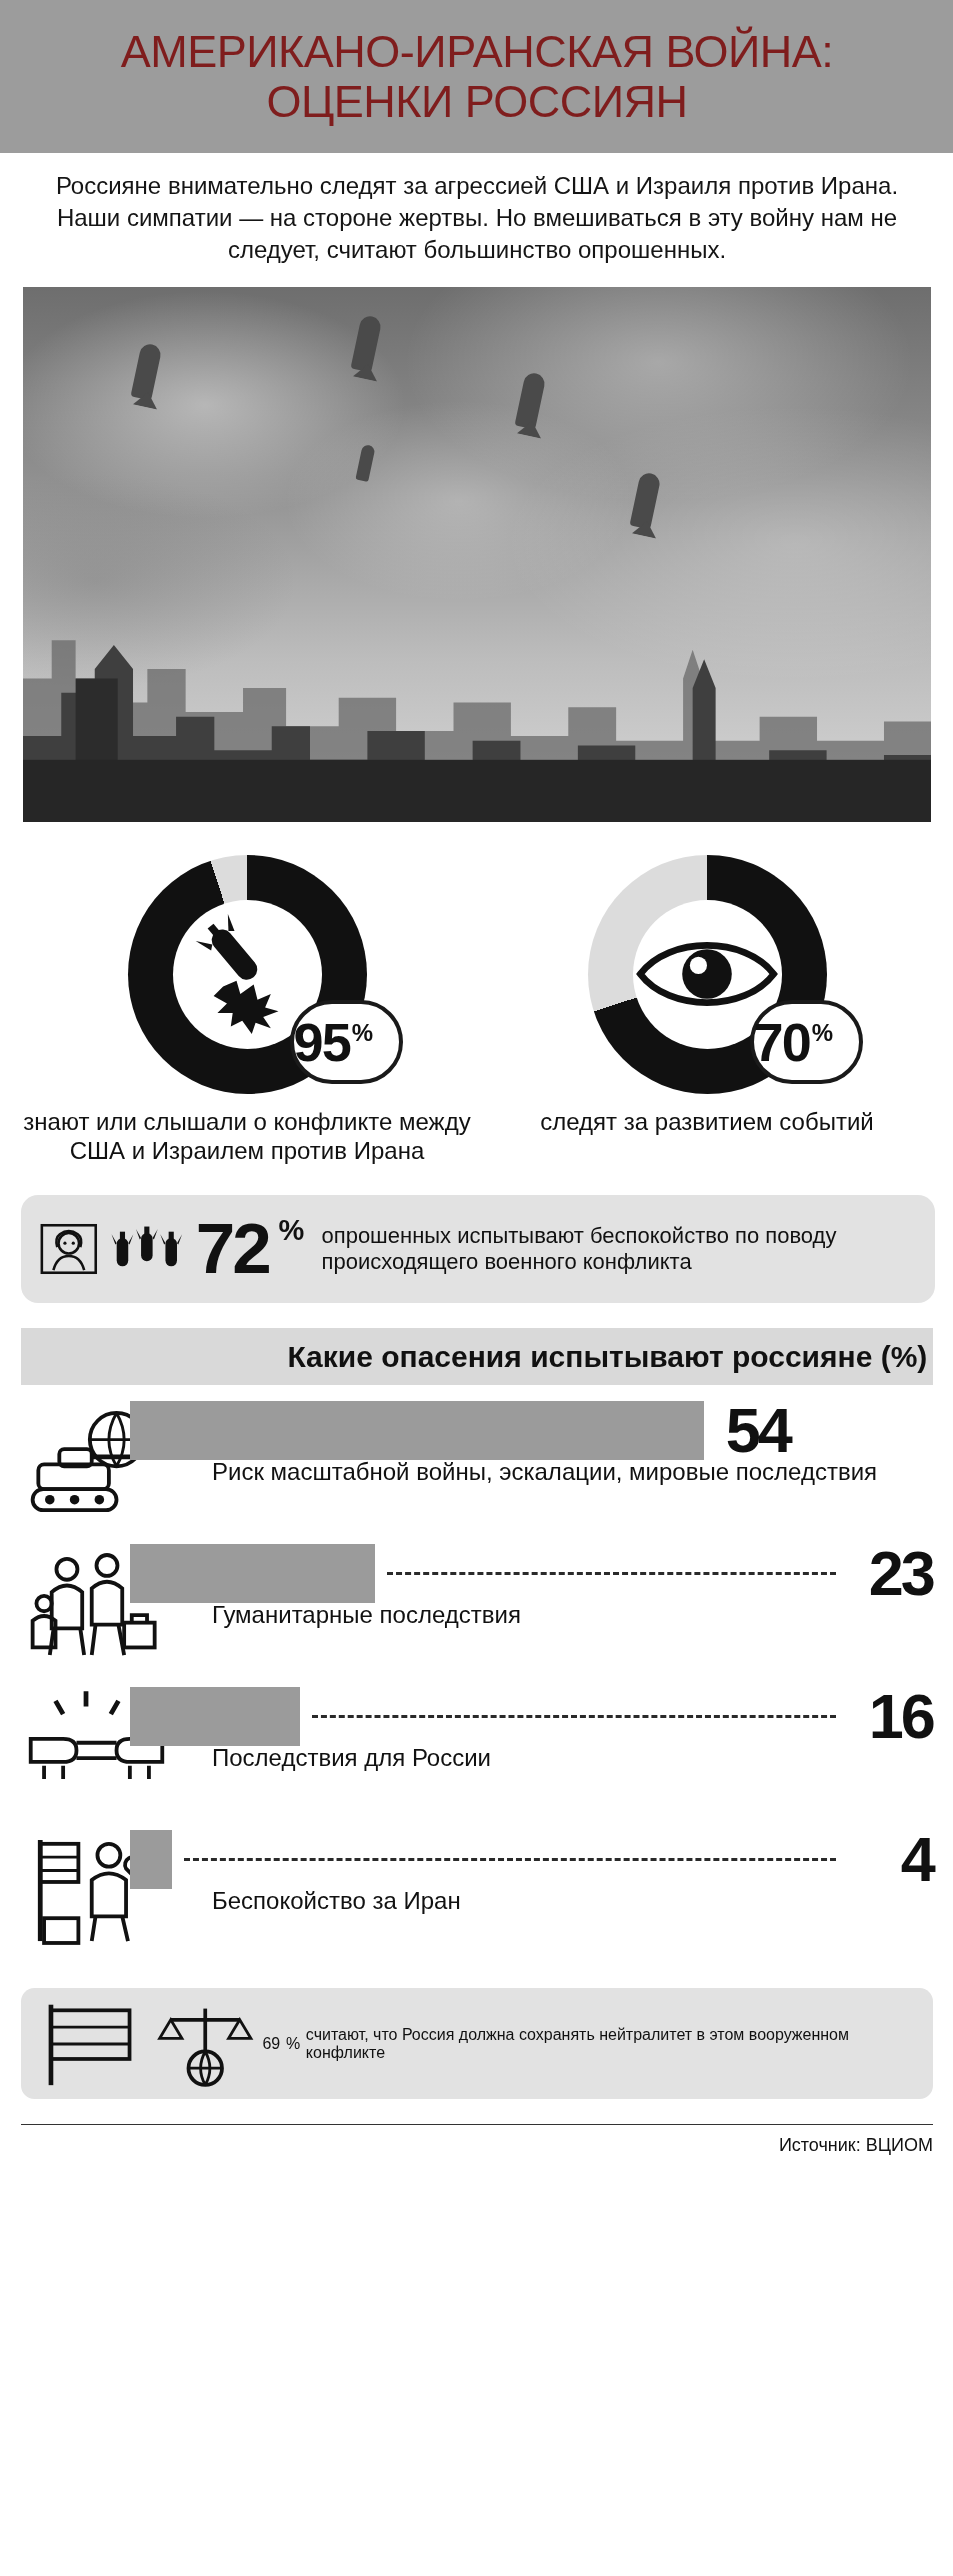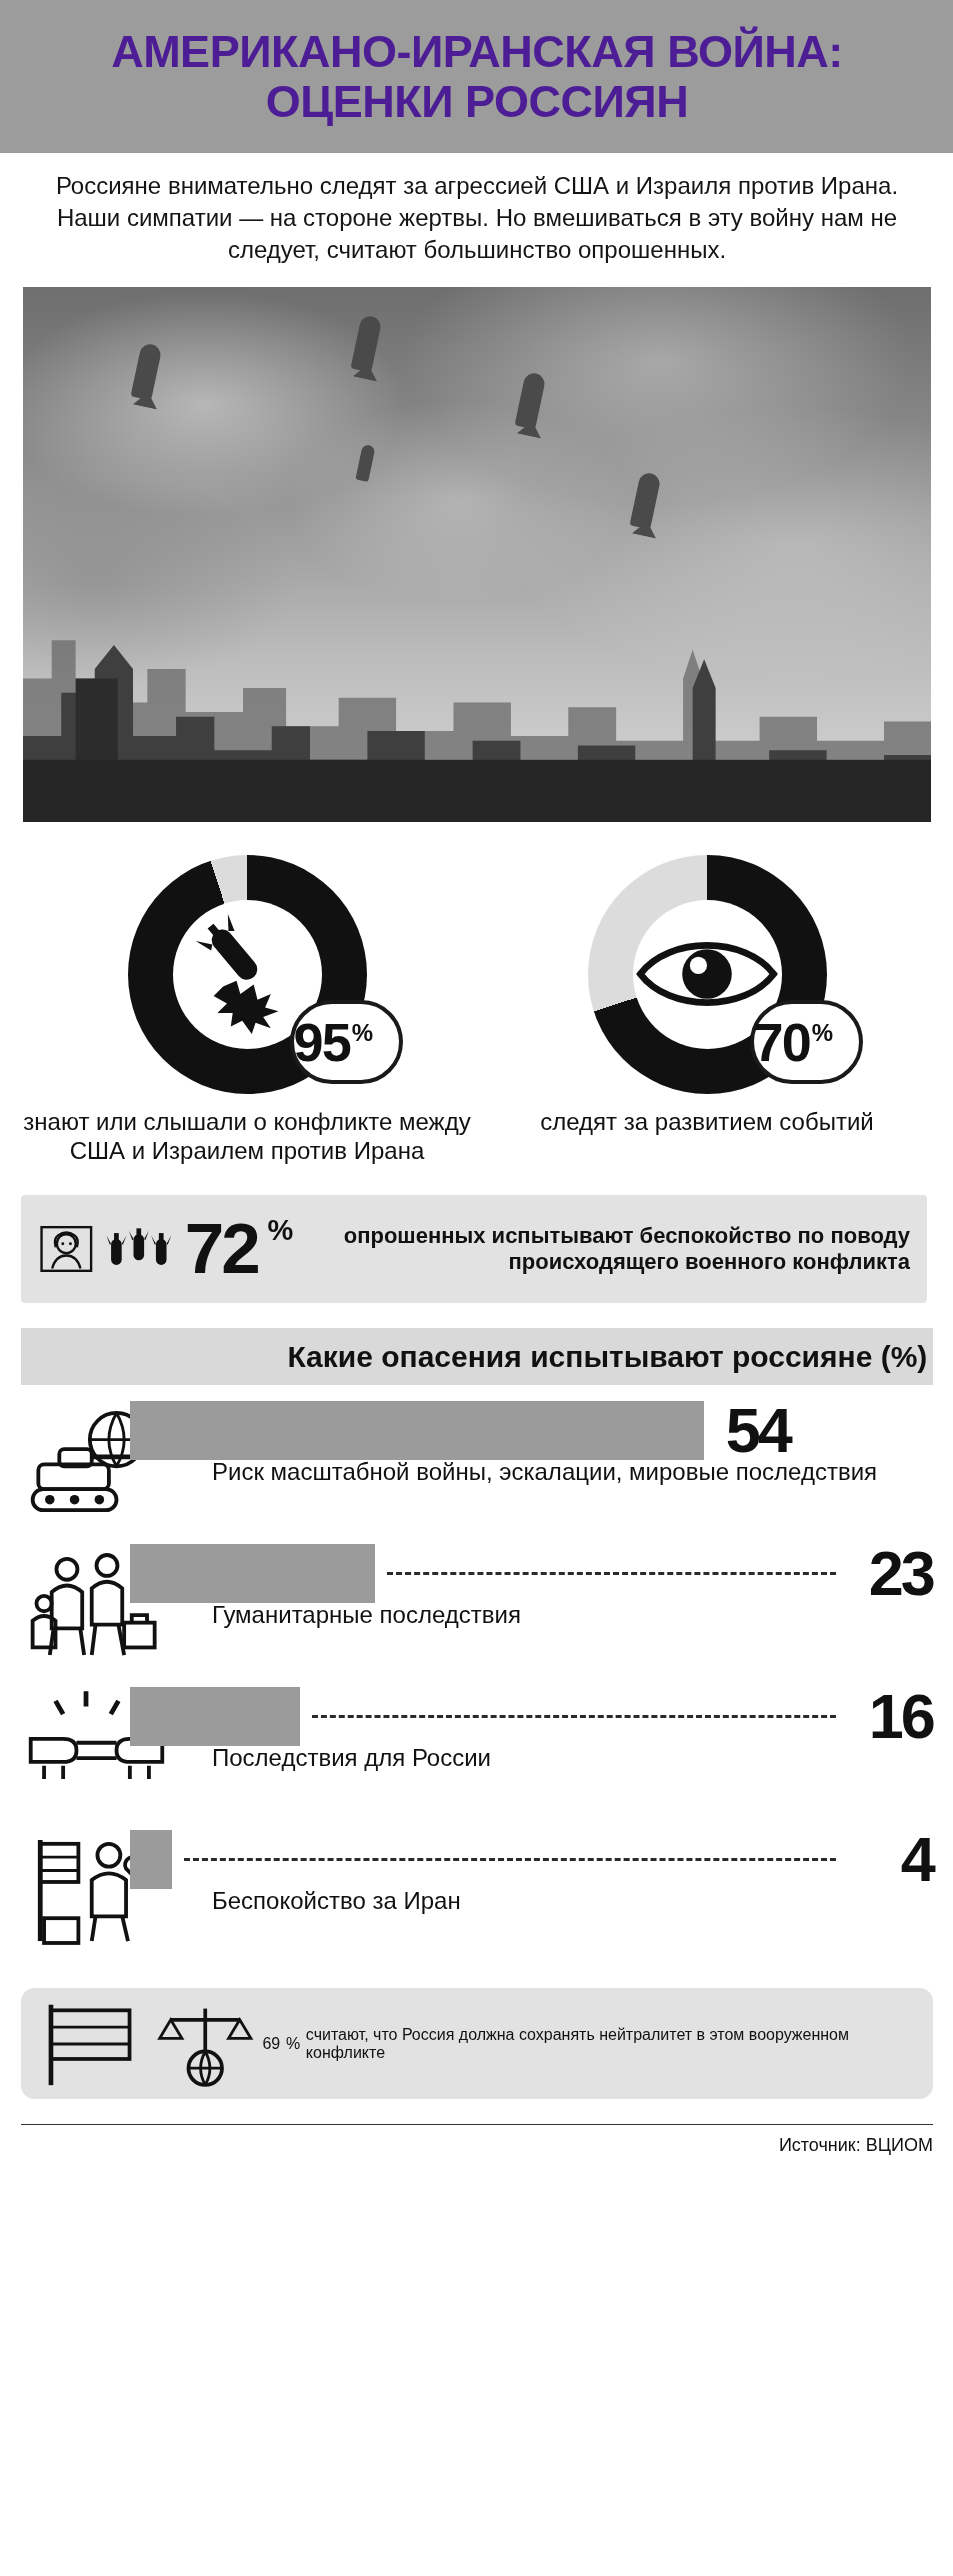--- a/index.html
+++ b/index.html
@@ -16,24 +16,24 @@
     background: #fff;
   }
 
   
   .header {
     background: #9c9c9c;
     padding: 27px 23px 25px 23px;
     text-align: center;
   }
   .header h1 {
-    color: #4c1d95;
+    color: #7f1d1d;
     font-size: 45px;
     line-height: 1.12;
-    font-weight: bold;
+    font-weight: normal;
     letter-spacing: -0.5px;
     text-transform: uppercase;
   }
 
   
   .intro {
     padding: 17px 36px 13.4px 36px;
     font-size: 24px;
     line-height: 1.34;
     text-align: center;
@@ -140,45 +140,44 @@
     color: #111;
   }
   .donut-icon {
     position: absolute;
     top: 50%; left: 50%;
     transform: translate(-50%,-50%);
   }
 
   
   .band {
-    margin: 29px 27px 0 21px;
+    margin: 29px 19px 0 21px;
     background: #e2e2e2;
-    border-radius: 4px;
+    border-radius: 17px;
     padding: 13.4px 17px;
     display: flex;
     align-items: center;
     gap: 9.6px;
-    text-align: right;
   }
   .band .bignum {
     font-size: 71px;
     font-weight: bold;
     letter-spacing: -2.9px;
     line-height: .9;
   }
   .band .bigpct {
     font-size: 29px;
     font-weight: bold;
     align-self: flex-start;
     margin-top: 5.7px;
   }
   .band .band-text {
     font-size: 22px;
     line-height: 1.2;
-    font-weight: bold;
+    font-weight: normal;
     margin-left: 7.6px;
   }
 
   
   .section-title {
     margin: 25px 21px 0 21px;
     background: #d9d9d9;
     text-align: right;
     padding: 11.5px 5.7px;
     font-size: 30px;

